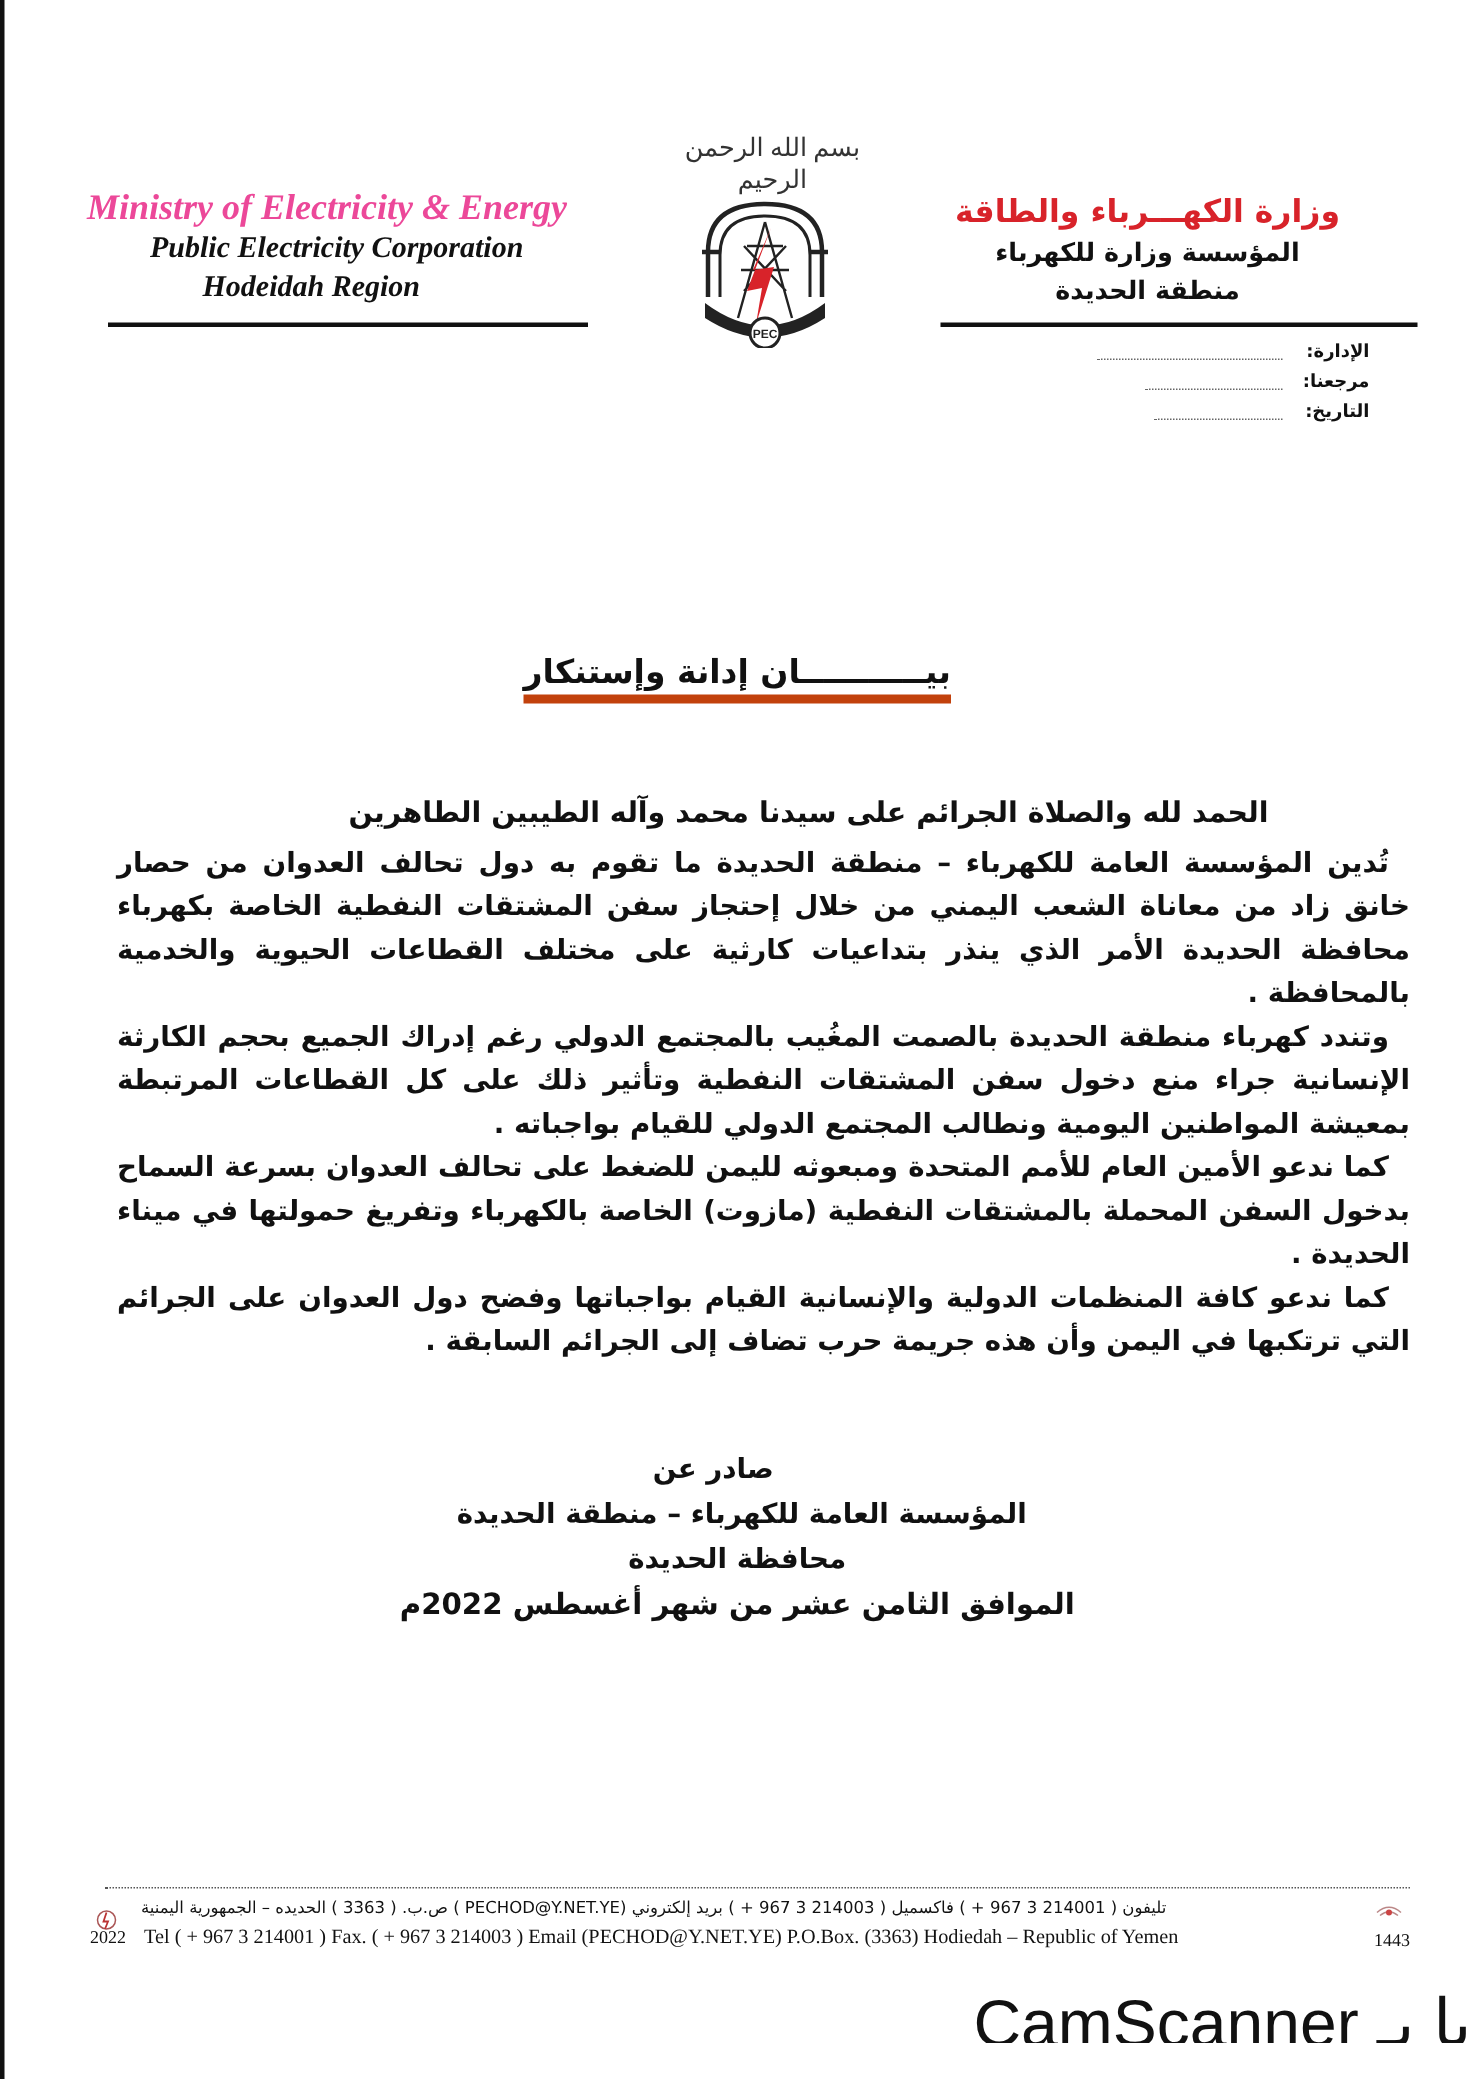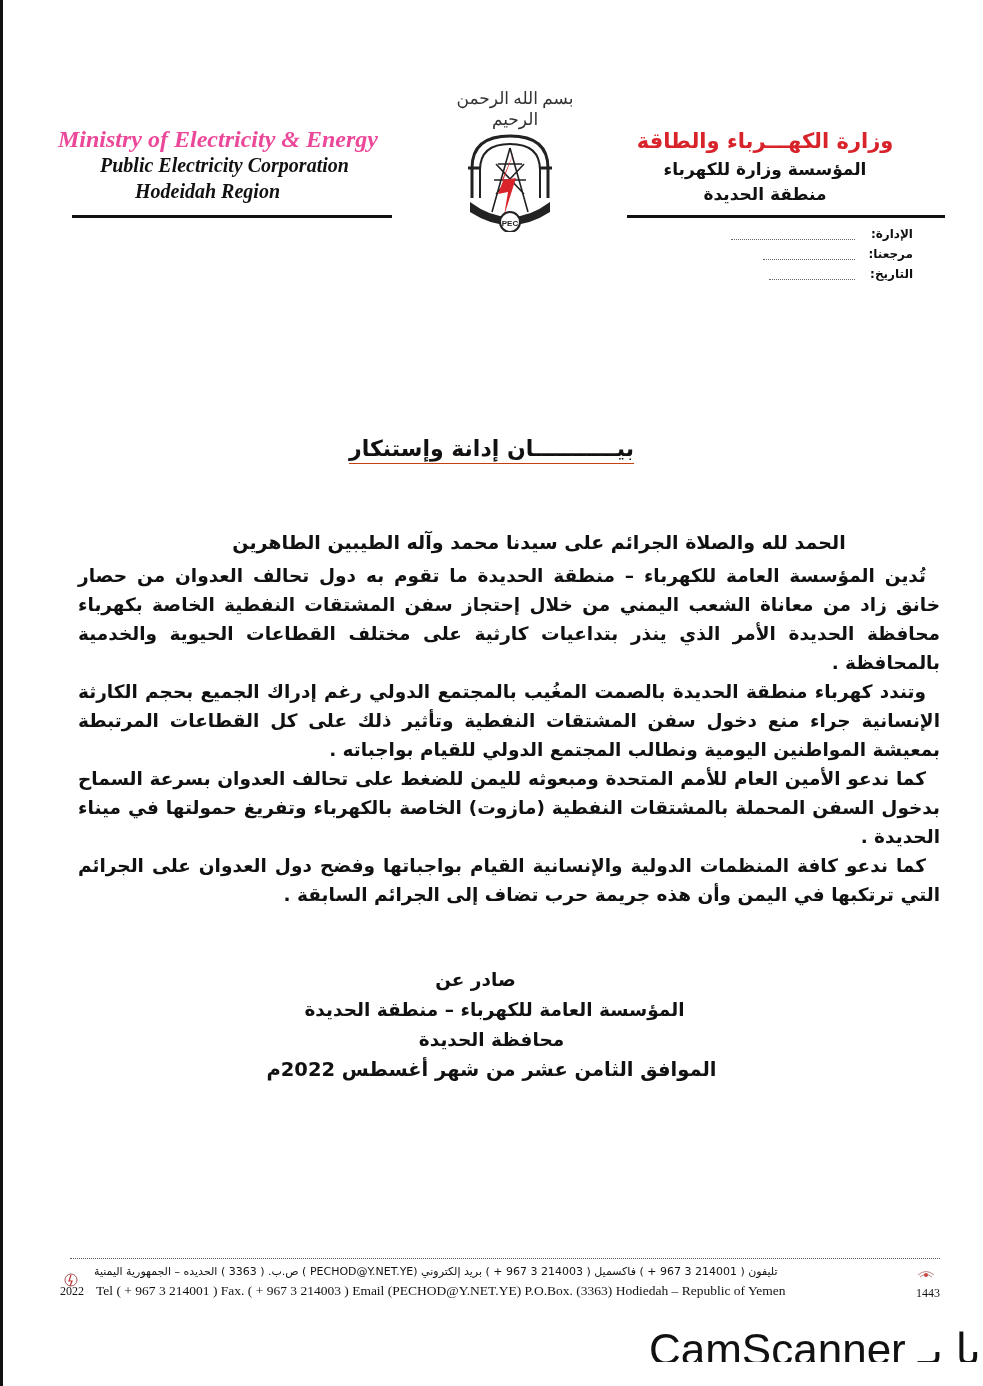--- a/index.html
+++ b/index.html
@@ -28,21 +28,21 @@
     .ref-dots { border-bottom: 1px dotted #666; margin-right: 6px; height: 10px; }
     .ref-row:nth-child(1) .ref-dots { width: 124px; }
     .ref-row:nth-child(2) .ref-dots { width: 92px; }
     .ref-row:nth-child(3) .ref-dots { width: 86px; }
 
     .basmala { position: absolute; left: 445px; top: 88px; width: 140px; text-align: center; font-family: Liberation Serif, serif; font-size: 17px; color: #333; direction: rtl; letter-spacing: 1px; }
     .logo { position: absolute; left: 458px; top: 128px; width: 104px; height: 104px; }
 
     
     .doc-title { position: absolute; left: 0; width: 983px; top: 436px; text-align: center; direction: rtl; font-size: 22px; font-weight: bold; }
-    .doc-title span { border-bottom: 1px solid #c2410c; padding-bottom: 2px; }
+    .doc-title span { border-bottom: 6px solid #c2410c; padding-bottom: 2px; }
 
     
     .doc-body { position: absolute; left: 78px; width: 862px; top: 528px; direction: rtl; font-family: "DejaVu Sans", sans-serif; font-weight: bold; font-size: 18.5px; line-height: 29px; text-align: justify; }
     .greeting { text-align: center; font-size: 19px; margin-bottom: 4px; padding-left: 60px; }
     .para { text-indent: 0; margin: 0; }
 
     .signature { position: absolute; left: 0; width: 983px; top: 965px; direction: rtl; text-align: center; font-weight: bold; font-size: 18.5px; line-height: 30px; }
     .sig-line { display: block; }
     .sig-1 { padding-right: 32px; }
     .sig-2 { padding-left: 6px; }

